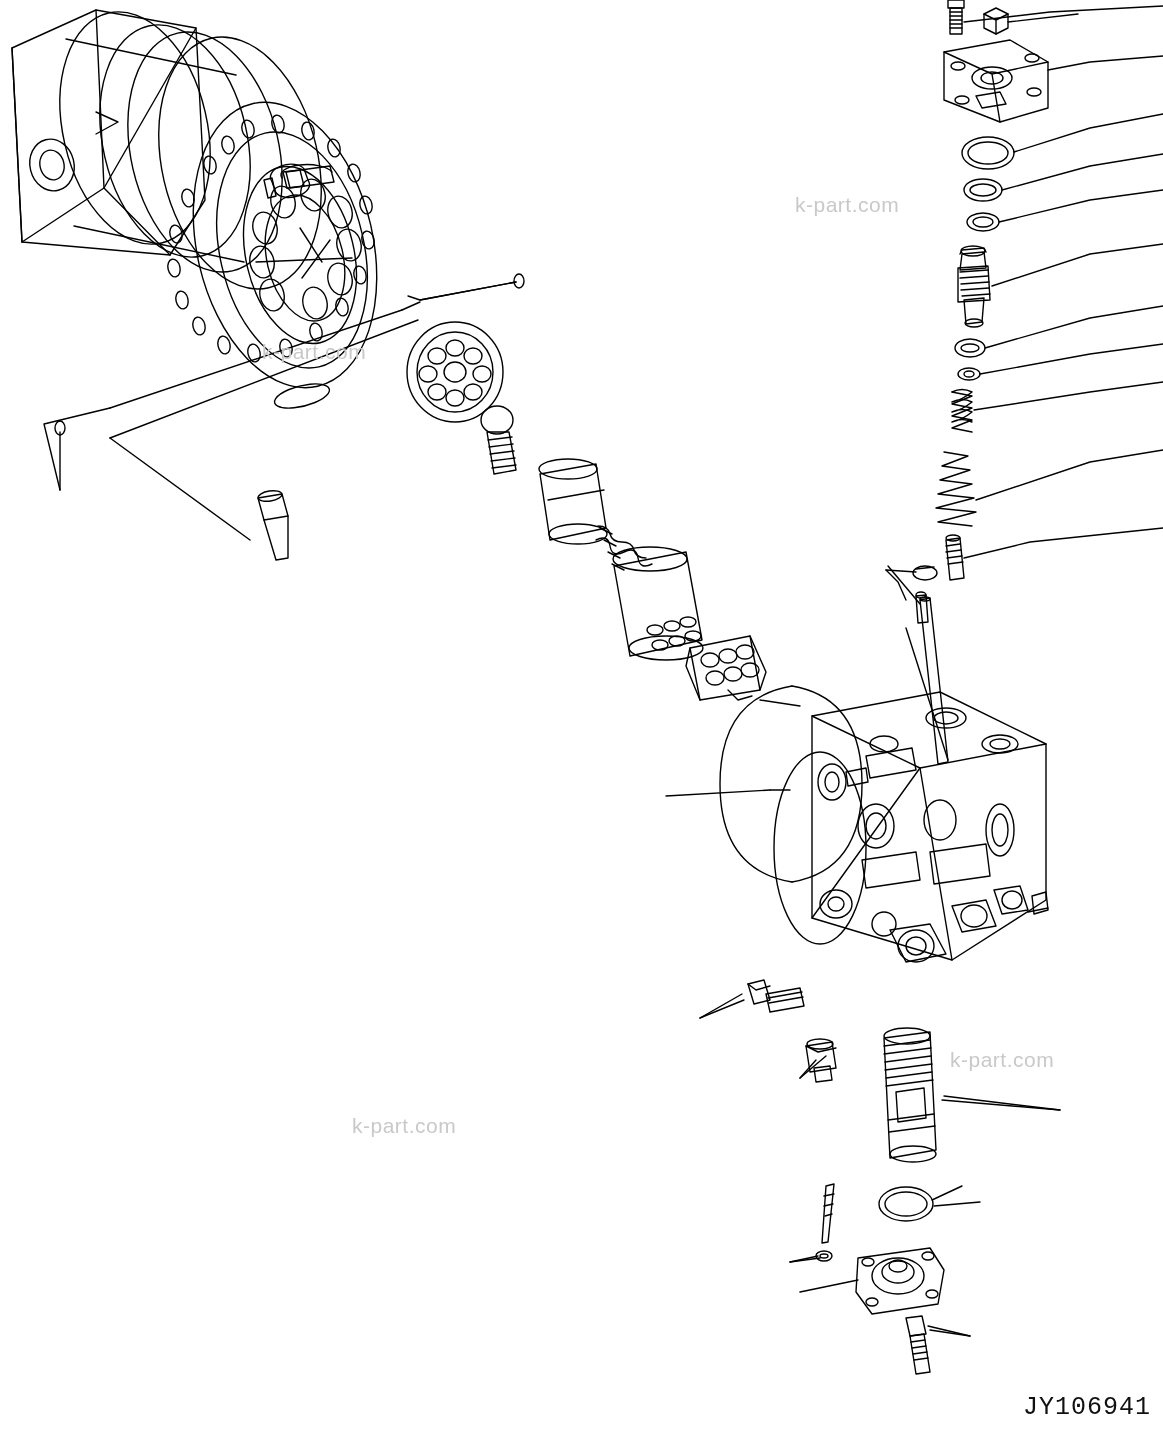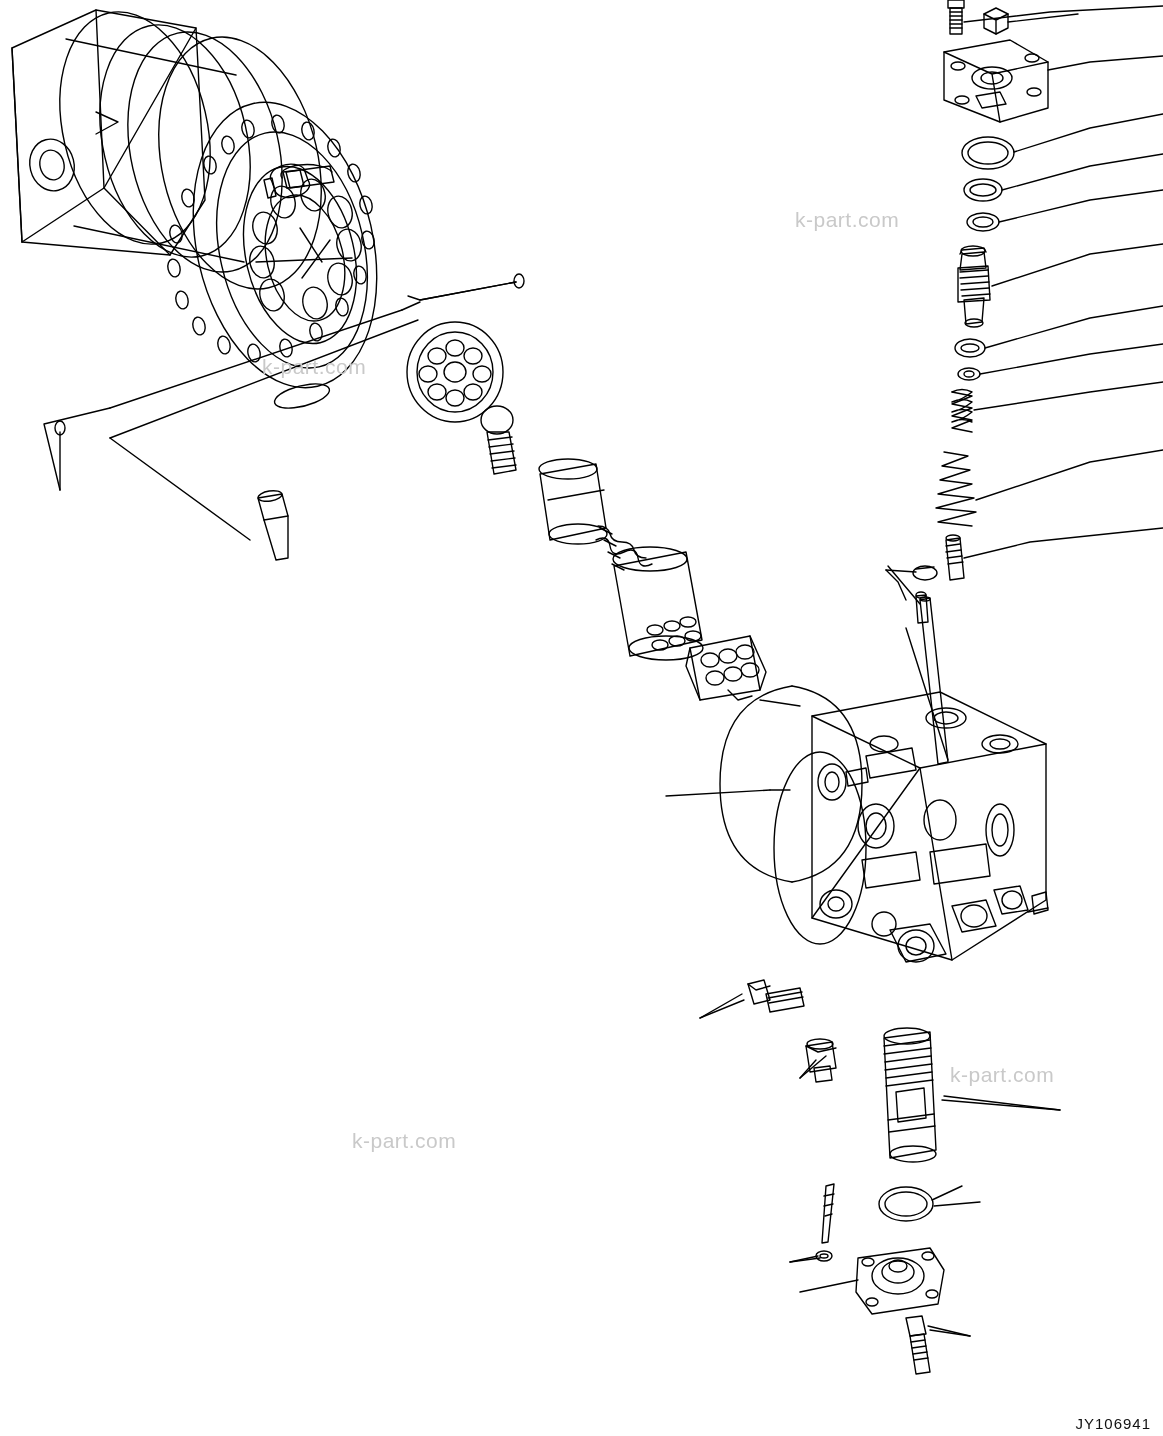--- a/index.html
+++ b/index.html
@@ -25,32 +25,31 @@
     height: 1436px;
   }
   .wm {
     position: absolute;
     color: #c9c9c9;
     font-size: 21px;
     font-family: "Liberation Sans", sans-serif;
     letter-spacing: 0.5px;
     white-space: nowrap;
     user-select: none;
-    margin-top: 15px;
   }
   #wm1 { left: 795px; top: 193px; }
   #wm2 { left: 262px; top: 340px; }
   #wm3 { left: 352px; top: 1114px; }
   #wm4 { left: 950px; top: 1048px; }
   #drawing-number {
     position: absolute;
     right: 12px;
-    bottom: 4px;
-    font-size: 15px;
-    font-family: Liberation Sans, sans-serif;
+    bottom: 14px;
+    font-size: 25px;
+    font-family: Liberation Mono, monospace;
     color: #111111;
     letter-spacing: 1px;
   }
 </style>
 </head>
 <body>
 
 <div id="page">
 
   <svg id="diagram-svg" viewBox="0 0 1163 1436" xmlns="http://www.w3.org/2000/svg">

